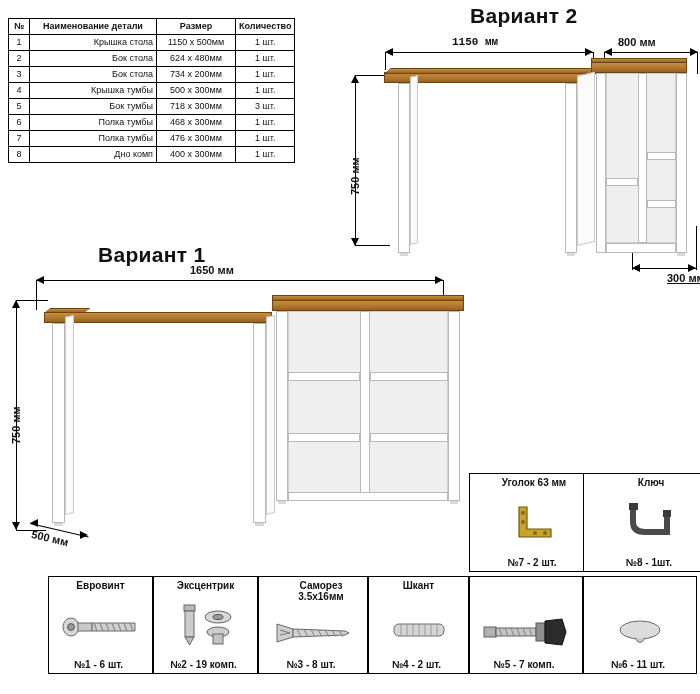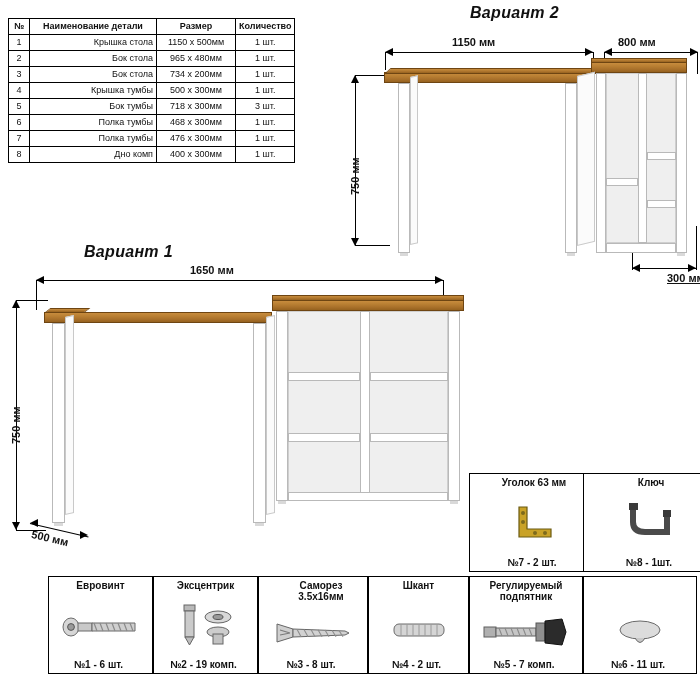--- a/index.html
+++ b/index.html
@@ -15,21 +15,21 @@
     border:1px solid #000;padding:1px 3px;height:13px;line-height:13px;
     font-weight:normal;text-align:center;white-space:nowrap;
   }
   #parts-table th{font-weight:bold;font-size:9px;}
   #parts-table td.name{text-align:right;width:120px;}
   #parts-table td.num{width:14px;}
   #parts-table td.size{width:72px;}
   #parts-table td.qty{width:52px;}
 
   
-  .heading{font-weight:bold;font-size:16px;letter-spacing:.3px;font-style:italic;}
+  .heading{font-weight:bold;font-size:21px;letter-spacing:.3px;}
 
   
   .wood{background:linear-gradient(180deg,#c78c3e 0%,#b97f33 35%,#a8702a 70%,#96621f 100%);
         border:1px solid #6e4512;box-sizing:border-box;}
   .panel{background:#ffffff;border:1px solid #b9b9b9;box-sizing:border-box;}
   .panel-sh{background:#fbfbfb;border:1px solid #c9c9c9;box-sizing:border-box;}
   .shadow{background:#efefef;border:1px solid #cfcfcf;box-sizing:border-box;}
 
   
   .dimline{background:#000;}
@@ -66,21 +66,21 @@
   <tbody>
     <tr>
       <td class="num">1</td>
       <td class="name">Крышка стола</td>
       <td class="size">1150 x 500мм</td>
       <td class="qty">1 шт.</td>
     </tr>
     <tr>
       <td class="num">2</td>
       <td class="name">Бок стола</td>
-      <td class="size">965 x 480мм</td>
+      <td class="size">624 x 480мм</td>
       <td class="qty">1 шт.</td>
     </tr>
     <tr>
       <td class="num">3</td>
       <td class="name">Бок стола</td>
       <td class="size">734 x 200мм</td>
       <td class="qty">1 шт.</td>
     </tr>
     <tr>
       <td class="num">4</td>
@@ -115,21 +115,21 @@
   </tbody>
 </table>
 
 <div class="abs heading" style="left:470px;top:4px;">Вариант 2</div>
 
 <div class="abs extline dimline" style="left:385px;top:52px;width:1px;height:18px;"></div>
 <div class="abs extline dimline" style="left:593px;top:52px;width:1px;height:18px;"></div>
 <div class="abs dimline dimh" style="left:385px;top:52px;width:208px;"></div>
 <div class="abs arrow ar-left" style="left:385px;top:48px;"></div>
 <div class="abs arrow ar-right" style="left:585px;top:48px;"></div>
-<div class="abs dimtext" style="left:452px;top:36px;">1150 мм</div>
+<div class="abs dimtext" style="left:452px;top:36px;font-family:Liberation Mono, monospace;">1150 мм</div>
 
 <div class="abs extline dimline" style="left:604px;top:52px;width:1px;height:16px;"></div>
 <div class="abs extline dimline" style="left:697px;top:52px;width:1px;height:22px;"></div>
 <div class="abs dimline dimh" style="left:604px;top:52px;width:94px;"></div>
 <div class="abs arrow ar-left" style="left:604px;top:48px;"></div>
 <div class="abs arrow ar-right" style="left:690px;top:48px;"></div>
 <div class="abs dimtext" style="left:618px;top:36px;">800 мм</div>
 
 <div class="abs dimline dimv" style="left:355px;top:75px;height:170px;"></div>
 <div class="abs arrow ar-up" style="left:351px;top:75px;"></div>
@@ -166,21 +166,21 @@
   <div class="abs panel" style="left:258px;top:13px;width:9px;height:170px;"></div>
   <div class="abs panel" style="left:267px;top:92px;width:29px;height:8px;"></div>
   <div class="abs panel" style="left:267px;top:140px;width:29px;height:8px;"></div>
   <div class="abs panel" style="left:226px;top:118px;width:32px;height:8px;"></div>
 
   <div class="abs" style="left:20px;top:193px;width:8px;height:3px;background:#d9d9d9;"></div>
   <div class="abs" style="left:187px;top:193px;width:8px;height:3px;background:#d9d9d9;"></div>
   <div class="abs" style="left:297px;top:193px;width:8px;height:3px;background:#d9d9d9;"></div>
 </div>
 
-<div class="abs heading" style="left:84px;top:243px;">Вариант 1</div>
+<div class="abs heading" style="left:98px;top:243px;">Вариант 1</div>
 
 <div class="abs extline dimline" style="left:36px;top:280px;width:1px;height:30px;"></div>
 <div class="abs extline dimline" style="left:443px;top:280px;width:1px;height:18px;"></div>
 <div class="abs dimline dimh" style="left:36px;top:280px;width:408px;"></div>
 <div class="abs arrow ar-left" style="left:36px;top:276px;"></div>
 <div class="abs arrow ar-right" style="left:435px;top:276px;"></div>
 <div class="abs dimtext" style="left:190px;top:264px;">1650 мм</div>
 
 <div class="abs dimline dimv" style="left:16px;top:300px;height:230px;"></div>
 <div class="abs arrow ar-up" style="left:12px;top:300px;"></div>
@@ -299,22 +299,20 @@
   <div class="hwart" style="top:32px;height:42px;">
     <svg width="62" height="20" viewBox="0 0 62 20">
       <rect x="6" y="4" width="50" height="12" rx="5" fill="#d5d5d5" stroke="#6a6a6a" stroke-width="1"></rect>
       <path d="M13 4 l0 12 M19 4 l0 12 M25 4 l0 12 M31 4 l0 12 M37 4 l0 12 M43 4 l0 12 M49 4 l0 12" stroke="#9a9a9a" stroke-width="1"></path>
     </svg>
   </div>
   <div class="hwqty">№4 - 2 шт.</div>
 </div>
 
 <div class="abs hwbox" style="left:469px;top:576px;width:114px;height:98px;">
-  <div class="hwtitle" style="white-space:pre-line;">Регулируемый
-подпятник</div>
   <div class="hwart" style="top:34px;height:42px;">
     <svg width="92" height="28" viewBox="0 0 92 28">
       <rect x="4" y="9" width="12" height="10" fill="#b0b0b0" stroke="#5f5f5f" stroke-width="1"></rect>
       <rect x="16" y="10" width="40" height="8" fill="#c6c6c6" stroke="#5f5f5f" stroke-width="1"></rect>
       <path d="M19 10 l3 8 M25 10 l3 8 M31 10 l3 8 M37 10 l3 8 M43 10 l3 8 M49 10 l3 8" stroke="#8a8a8a" stroke-width="1.1"></path>
       <rect x="56" y="5" width="9" height="18" fill="#8f8f8f" stroke="#555" stroke-width="1"></rect>
       <path d="M65 3 L82 1 L86 14 L82 27 L65 25 Z" fill="#2b2b2b" stroke="#111" stroke-width="1"></path>
     </svg>
   </div>
   <div class="hwqty">№5 - 7 комп.</div>

